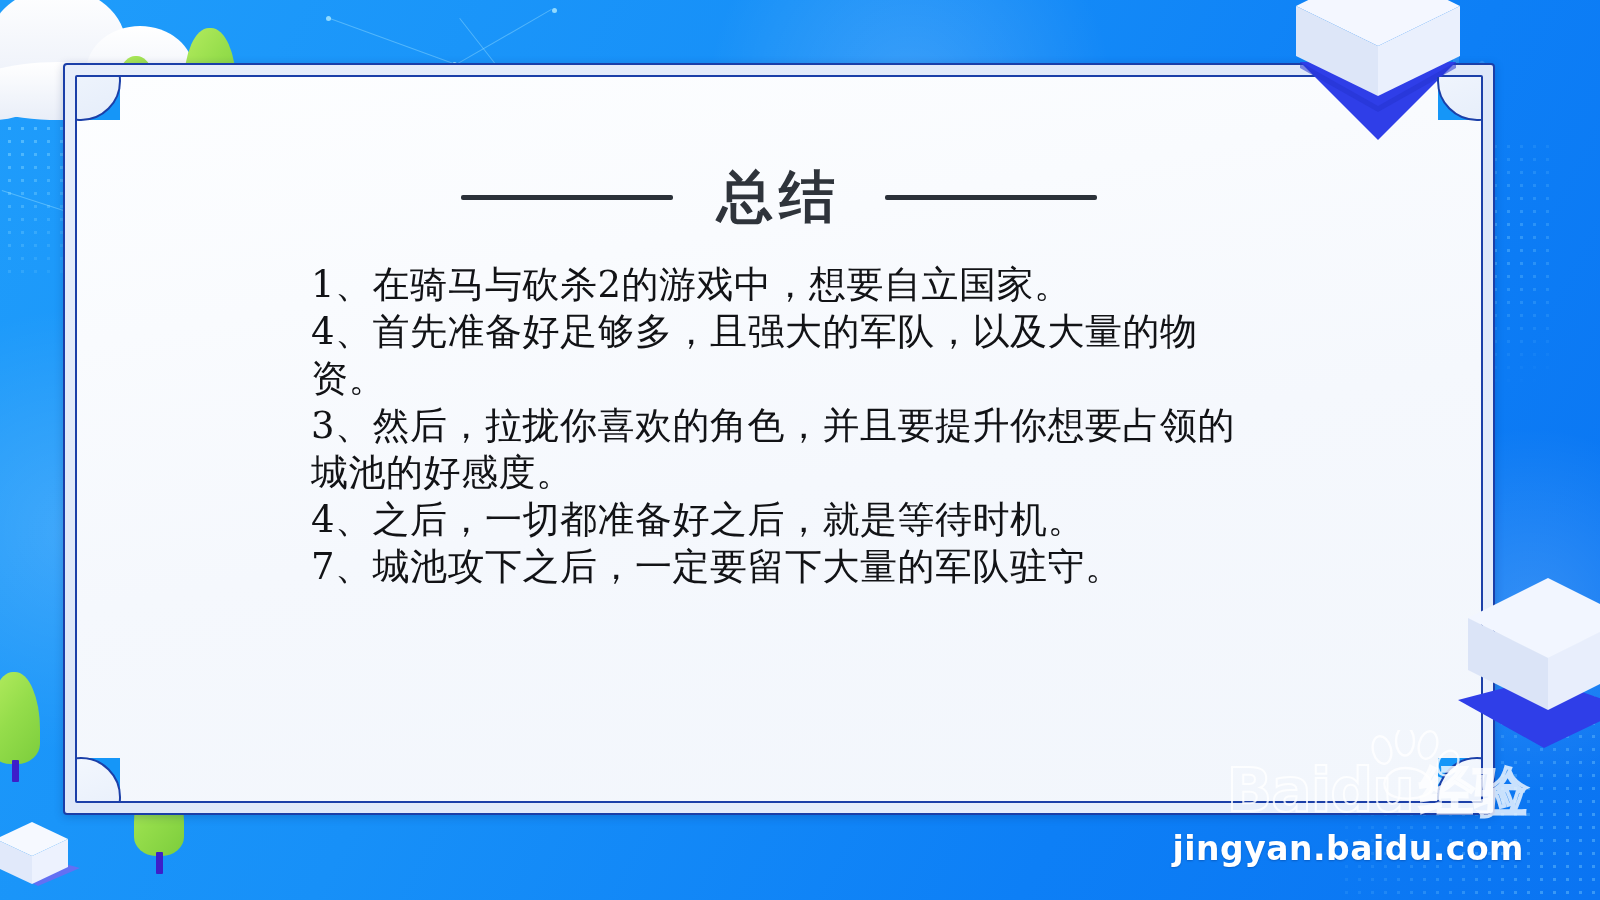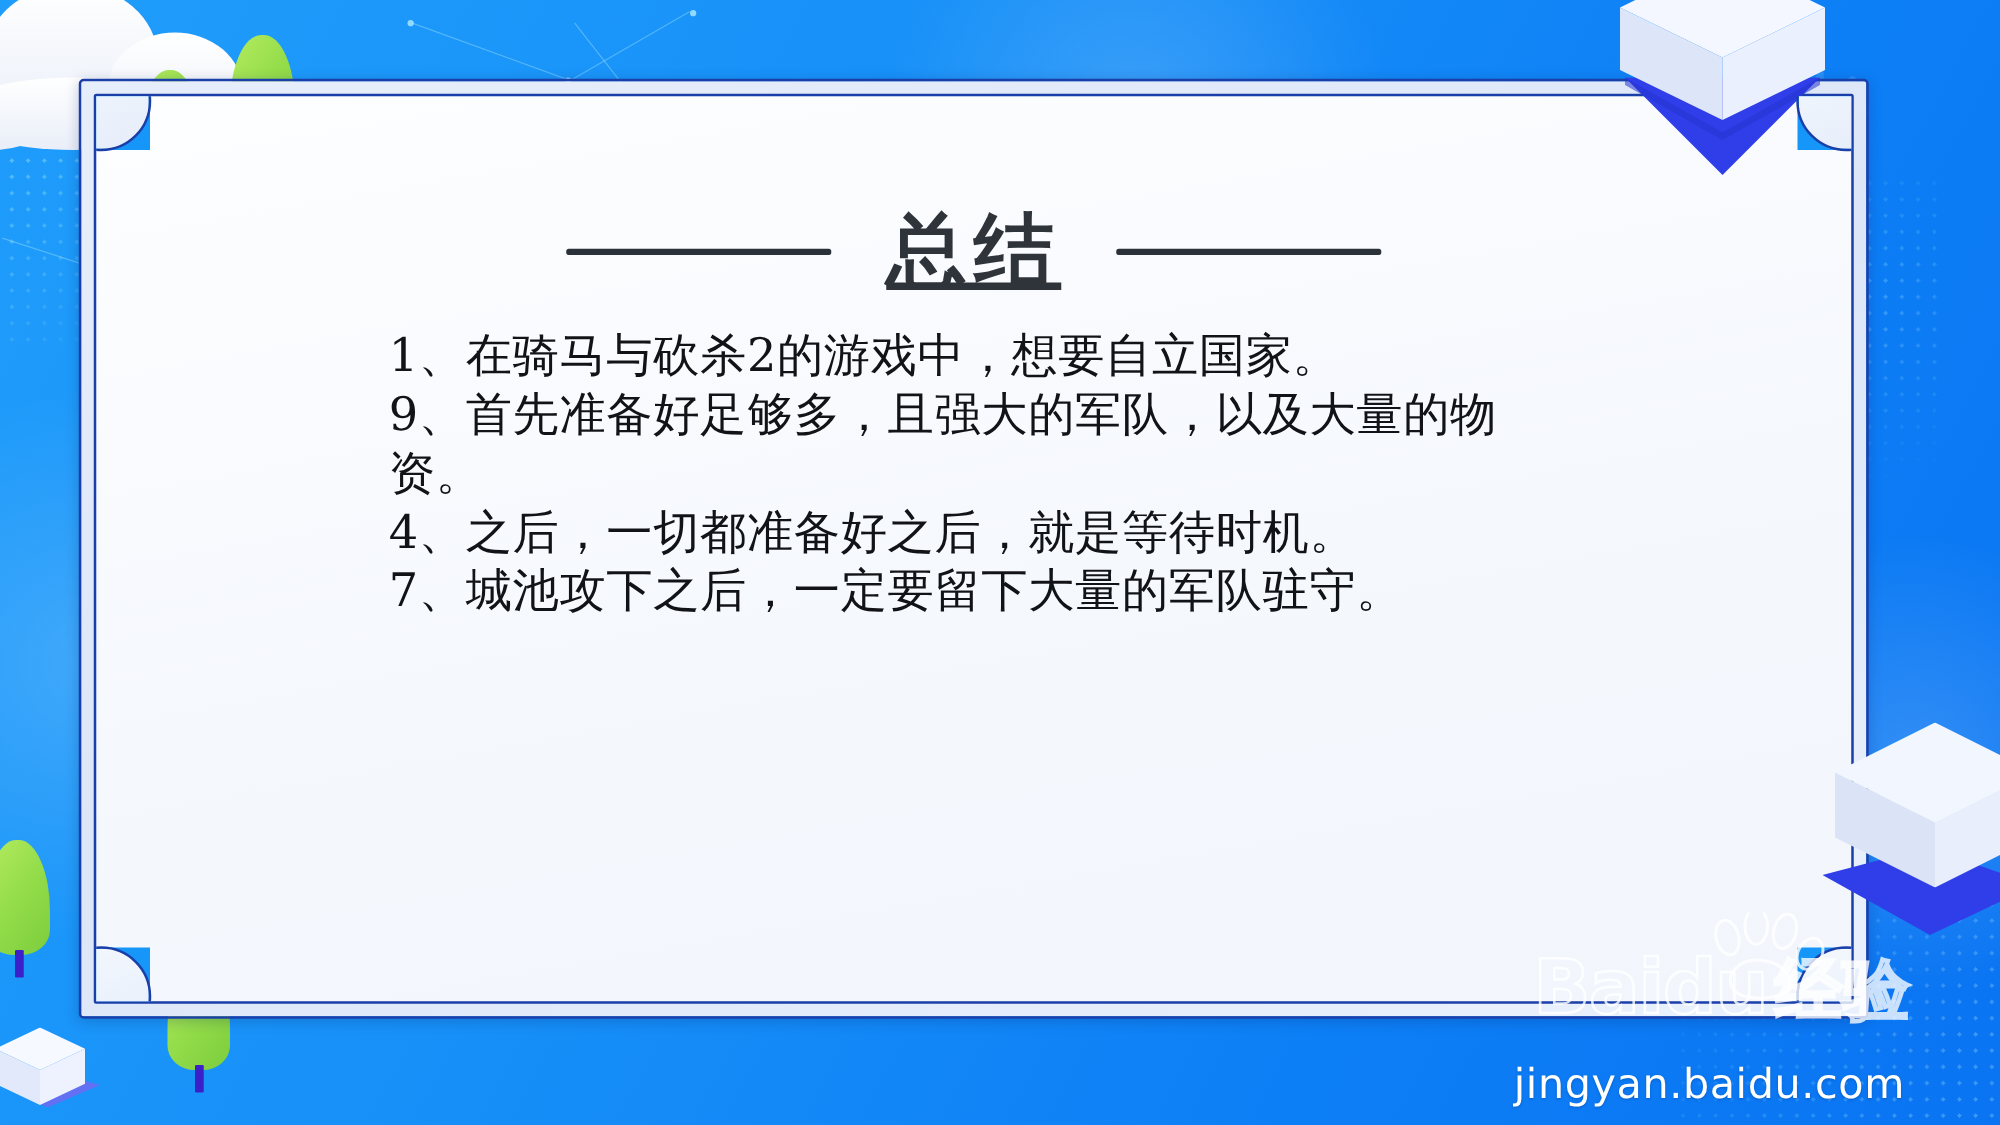--- a/index.html
+++ b/index.html
@@ -124,26 +124,25 @@
     gap: 44px;
   }
   .title-rule {
     width: 212px; height: 5px;
     background: #2b3139;
     border-radius: 2px;
   }
   #page-title {
     font-family: "DejaVu Sans", "Liberation Sans", sans-serif;
     font-weight: 700;
-    font-size: 64px;
+    font-size: 56px;
     line-height: 1;
     letter-spacing: 6px;
     color: #2f343b;
     white-space: nowrap;
-    text-decoration: underline;
   }
 
   #body-text {
     position: absolute;
     left: 234px;
     top: 184px;
     width: 960px;
     font-family: "DejaVu Serif", "Liberation Serif", serif;
     font-size: 37px;
     line-height: 47px;
@@ -182,25 +181,25 @@
     font-family: Liberation Serif, serif;
     font-size: 54px; font-weight: 700;
     line-height: .92;
     color: transparent;
     -webkit-text-stroke: 2px rgba(255,255,255,0.78);
     margin-left: 6px;
   }
   #wm-paw { position: absolute; left: 138px; bottom: 16px; width: 96px; height: 72px; }
   #wm-url {
     position: absolute;
-    right: 76px; bottom: 14px;
+    right: 76px; bottom: 32px;
     z-index: 9;
     font-family: "DejaVu Sans", "Liberation Sans", sans-serif;
     font-size: 33px;
-    font-weight: 400;
+    font-weight: 700;
     color: #ffffff;
     letter-spacing: 0.5px;
     text-shadow: 0 1px 2px rgba(0,40,110,0.35);
     pointer-events: none;
   }
 </style>
 </head>
 <body>
 
 <div id="stage">
@@ -326,21 +325,22 @@
       <div id="content">
 
         <div id="title-row">
           <span class="title-rule"></span>
           <span id="page-title">总结</span>
           <span class="title-rule"></span>
         </div>
 
         <div id="body-text">
           <p class="para">1、在骑马与砍杀2的游戏中，想要自立国家。</p>
-          <p class="para">9、首先准备好足够多，且强大的军队，以及大量的物资。</p>
+          <p class="para">4、首先准备好足够多，且强大的军队，以及大量的物资。</p>
+          <p class="para">3、然后，拉拢你喜欢的角色，并且要提升你想要占领的城池的好感度。</p>
           <p class="para">4、之后，一切都准备好之后，就是等待时机。</p>
           <p class="para">7、城池攻下之后，一定要留下大量的军队驻守。</p>
         </div>
 
       </div>
 
       <span class="notch tl"></span>
       <span class="notch tr"></span>
       <span class="notch bl"></span>
       <span class="notch br"></span>

